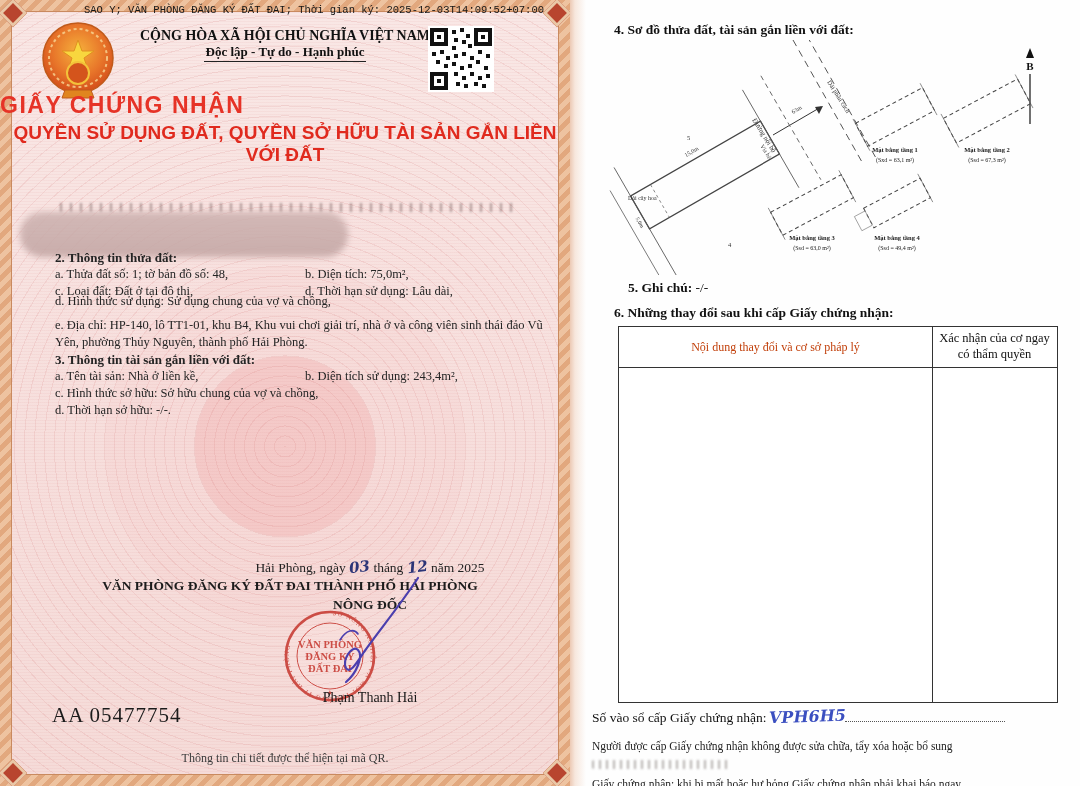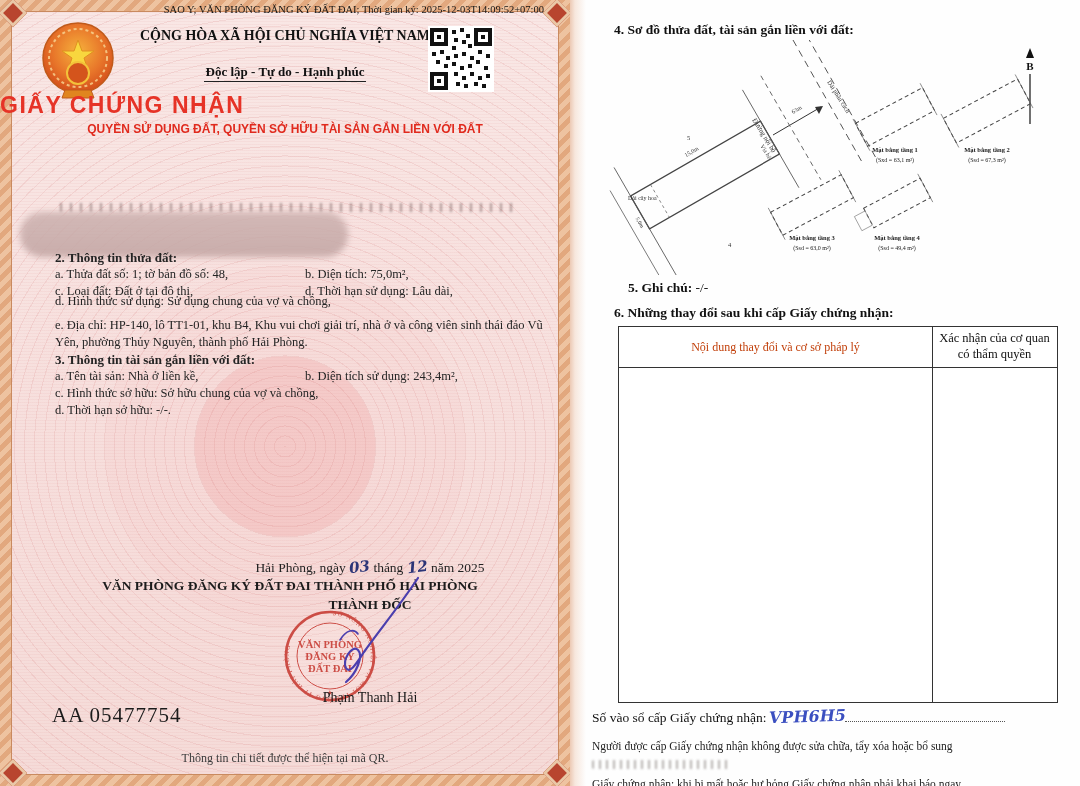--- a/index.html
+++ b/index.html
@@ -11,31 +11,31 @@
     background:repeating-linear-gradient(135deg,#eec3a0 0 5px,#e2a87e 5px 10px);}
   .page-left .inner{position:absolute;left:11px;top:11px;right:11px;bottom:11px;
     background:
       repeating-linear-gradient(0deg, rgba(224,150,150,.10) 0 1px, transparent 1px 3px),
       repeating-radial-gradient(circle at 50% 57%, rgba(210,115,115,.15) 0 1px, transparent 1px 10px),
       radial-gradient(circle at 50% 57%, rgba(240,165,165,.38) 0 90px, rgba(244,195,195,.20) 90px 180px, rgba(246,210,210,.10) 180px 260px, transparent 300px),
       linear-gradient(#f9e7e5,#f5dbd8);
     box-shadow:inset 0 0 0 1px #c98a5f;}
   .corner{position:absolute;width:20px;height:20px;background:#b8452f;transform:rotate(45deg);
     box-shadow:inset 0 0 0 3px #e9c7a6, inset 0 0 0 5px #b8452f;}
-  .stamp-line{position:absolute;top:4px;right:26px;font-size:10.5px;color:#151515;letter-spacing:0;}
+  .stamp-line{position:absolute;top:4px;right:26px;font-size:10.5px;color:#151515;letter-spacing:0;font-family:Liberation Mono, monospace;}
   .nat-head{position:absolute;left:120px;top:28px;width:330px;text-align:center;}
   .country{font-weight:bold;font-size:14px;color:#111;}
-  .motto{font-weight:bold;font-size:13px;color:#111;margin-top:20px;width:fit-content;
+  .motto{font-weight:bold;font-size:13px;color:#111;margin-top:0;width:fit-content;
          margin-left:auto;margin-right:auto;border-bottom:1.5px solid #222;padding:0 2px 1px 2px;text-align:center;}
   .big-title{position:absolute;left:0;top:92px;width:570px;text-align:left;
     font-family:"Liberation Sans","DejaVu Sans",sans-serif;font-weight:bold;
     font-size:23px;letter-spacing:1.5px;color:#e63327;}
   .sub-title{position:absolute;left:10px;top:122px;width:550px;text-align:center;
     font-family:"Liberation Sans","DejaVu Sans",sans-serif;font-weight:bold;
-    font-size:12px;color:#e02a1e;}
+    font-size:19px;color:#e02a1e;}
   .redact-strip{position:absolute;left:60px;top:203px;width:460px;height:9px;opacity:.75;
     background:repeating-linear-gradient(90deg, rgba(70,45,45,.55) 0 2px, transparent 2px 10px);
     filter:blur(1px);}
   .redact-box{position:absolute;left:20px;top:212px;width:328px;height:45px;border-radius:22px;
     background:linear-gradient(#cdb2b0,#c2a5a3);filter:blur(3px);opacity:.85;}
   .doc-text{position:absolute;left:55px;top:0;width:495px;font-size:12.5px;color:#242424;}
   .doc-line{position:absolute;left:0;white-space:nowrap;}
   .doc-line b{font-size:13px;}
   .col2{position:absolute;left:230px;white-space:nowrap;padding-left:20px;}
   .issue-line{position:absolute;left:170px;top:558px;width:400px;text-align:center;font-size:13.5px;color:#222;}
@@ -175,21 +175,21 @@
     </div>
 
     <div class="issue-line">
       <span>Hải Phòng, ngày</span>
       <span class="hand">03</span>
       <span>tháng</span>
       <span class="hand">12</span>
       <span>năm 2025</span>
     </div>
     <div class="office-line">VĂN PHÒNG ĐĂNG KÝ ĐẤT ĐAI THÀNH PHỐ HẢI PHÒNG</div>
-    <div class="role-line">THÀNH ĐỐC</div>
+    <div class="role-line">NÔNG ĐỐC</div>
 
     <svg class="abs" style="left:280px;top:606px;" width="100" height="100" viewBox="0 0 100 100" opacity="0.92">
       <defs>
           <path id="sealArc" d="M50 9 a41 41 0 1 1 -0.01 0"></path>
         </defs>
       <circle cx="50" cy="50" r="44" fill="rgba(255,235,232,0.25)" stroke="#c9423a" stroke-width="2.6"></circle>
       <circle cx="50" cy="50" r="33" fill="none" stroke="#c9423a" stroke-width="1"></circle>
       <text font-size="6.6" fill="#c9423a" letter-spacing="1.1">
         <textPath href="#sealArc" startOffset="1%">SỞ NÔNG NGHIỆP VÀ MÔI TRƯỜNG TP HẢI PHÒNG</textPath>
       </text>
@@ -288,21 +288,21 @@
       <b>5. Ghi chú:</b>
       <span>-/-</span>
     </div>
     <div class="s6-head">6. Những thay đổi sau khi cấp Giấy chứng nhận:</div>
 
     <div class="t6">
       <div class="vline"></div>
       <div class="hline"></div>
       <div class="h1">Nội dung thay đổi và cơ sở pháp lý</div>
       <div class="h2">
-        <span>Xác nhận của cơ quan</span>
+        <span>Xác nhận của cơ ngay</span>
         <span>có thẩm quyền</span>
       </div>
     </div>
 
     <div class="book-line">
       <span>Số vào sổ cấp Giấy chứng nhận:</span><span class="book-hand">VPH6H5</span><span class="dot-leader"></span>
     </div>
 
     <div class="fine">
       <div>

